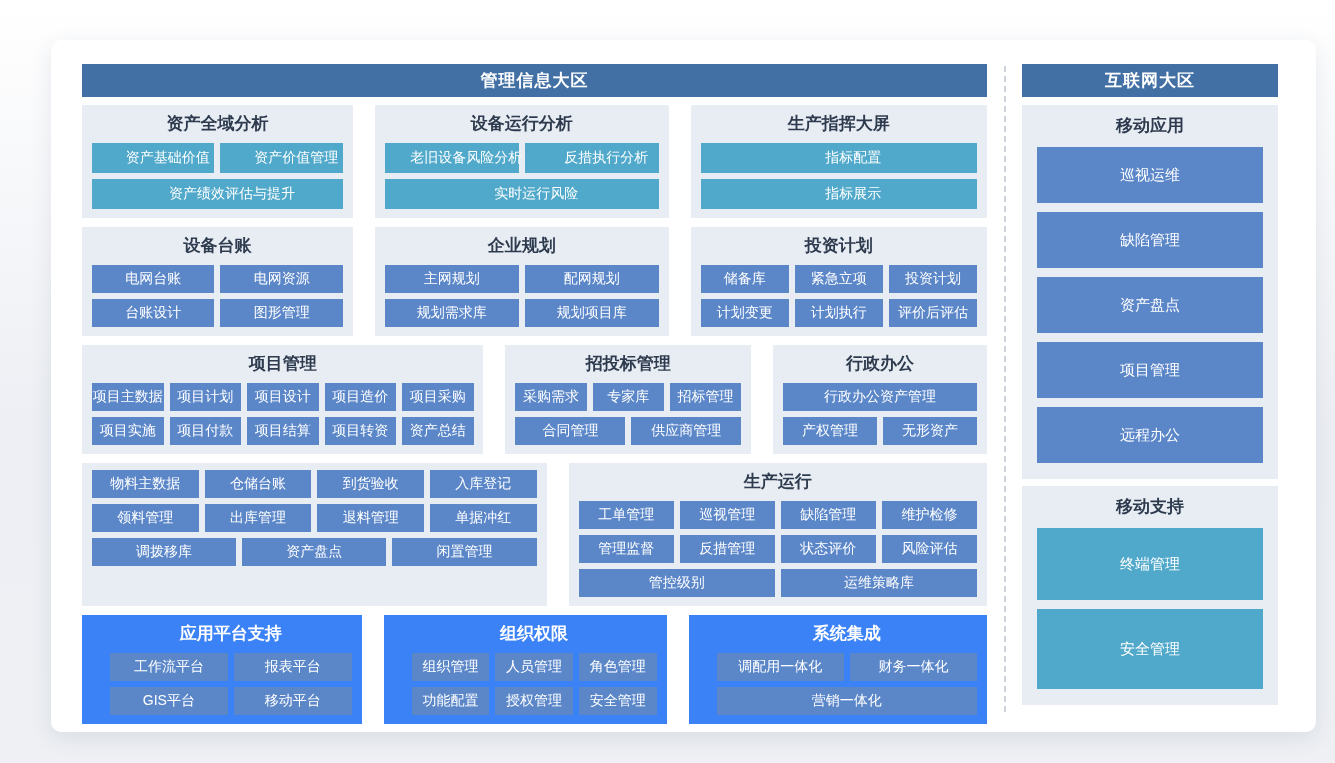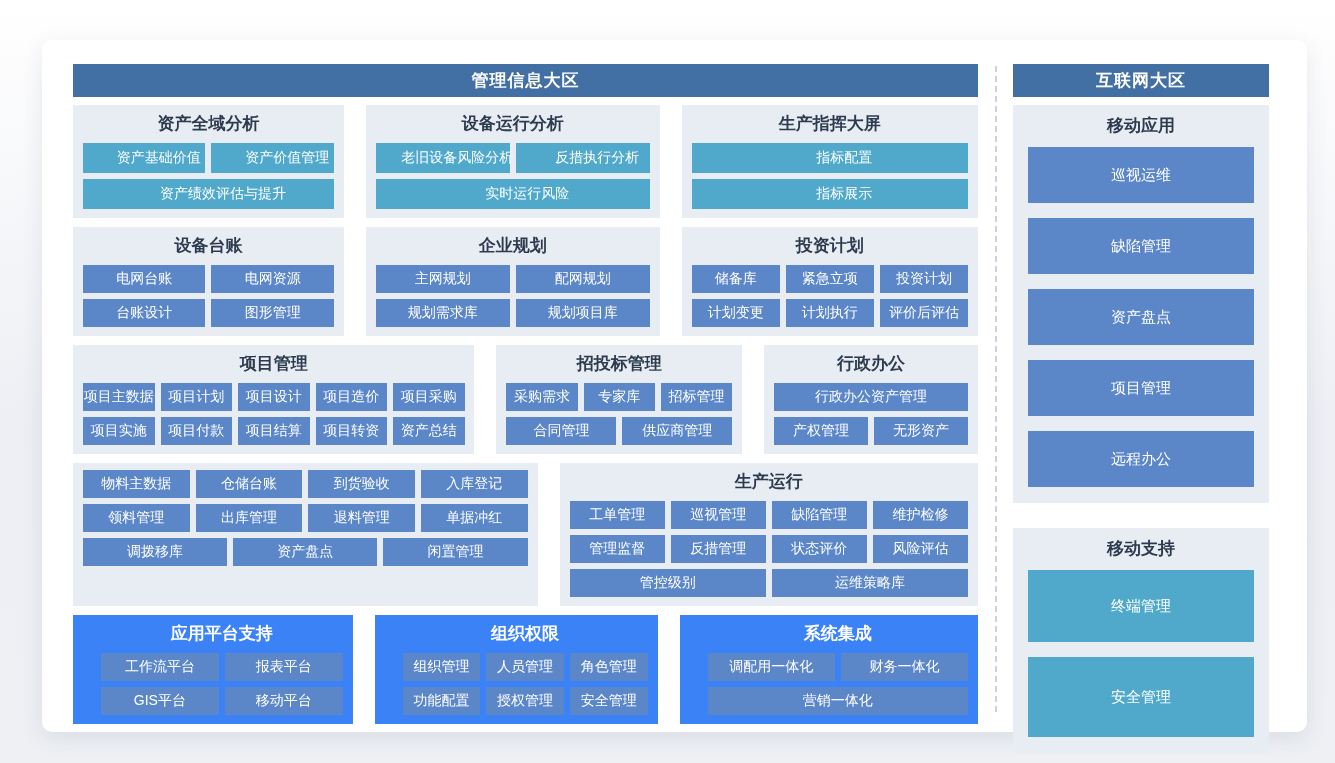--- a/index.html
+++ b/index.html
@@ -4,21 +4,21 @@
 <style>
   html,body { margin:0; padding:0; }
   body {
     width:1335px; height:763px;
     background:linear-gradient(180deg,#ffffff 0%,#edeff4 55%,#eef0f4 100%);
     font-family:"Liberation Sans","DejaVu Sans",sans-serif;
     -webkit-font-smoothing:antialiased;
   }
   .canvas { position:relative; width:1335px; height:763px; overflow:hidden; }
   .card {
-    position:absolute; left:42px; top:40px; width:1265px; height:692px;
+    position:absolute; left:51px; top:40px; width:1265px; height:692px;
     background:#ffffff; border-radius:10px;
     box-shadow:0 6px 22px rgba(40,60,90,.10);
     padding:24px 0 0 31px; box-sizing:border-box;
   }
   .layout { display:flex; align-items:flex-start; }
   .zone-left { width:905px; flex:0 0 905px; }
   .zone-right { width:256px; flex:0 0 256px; }
   .separator {
     align-self:stretch; width:0;
     border-left:2px dashed #ccd3dd;
@@ -42,23 +42,23 @@
   .btn-row { display:flex; gap:6px; margin-bottom:6px; }
   .btn-row:last-child { margin-bottom:0; }
   .btn {
     flex:1 1 0; height:28px; min-width:0;
     display:flex; align-items:center; justify-content:center;
     color:#ffffff; font-size:14px; white-space:nowrap; cursor:pointer;
   }
   .btn.blue { background:#5b87c9; }
   .btn.teal { background:#50a9ca; }
   .btn.tall { height:30px;padding-left:29px; }
-  .net-section { background:#e8edf4; padding:9px 15px 16px; margin-bottom:25px; }
+  .net-section { background:#e8edf4; padding:9px 15px 16px; margin-bottom:7px; }
   .net-section .section-title { margin-bottom:9px; }
-  .net-col { display:flex; flex-direction:column; gap:15px; }
+  .net-col { display:flex; flex-direction:column; gap:9px; }
   .net-col .btn { flex:0 0 auto; font-size:15px; }
 </style>
 </head>
 <body>
 
 <div class="canvas">
   <div class="card">
     <div class="layout">
 
       <div class="zone-left">

